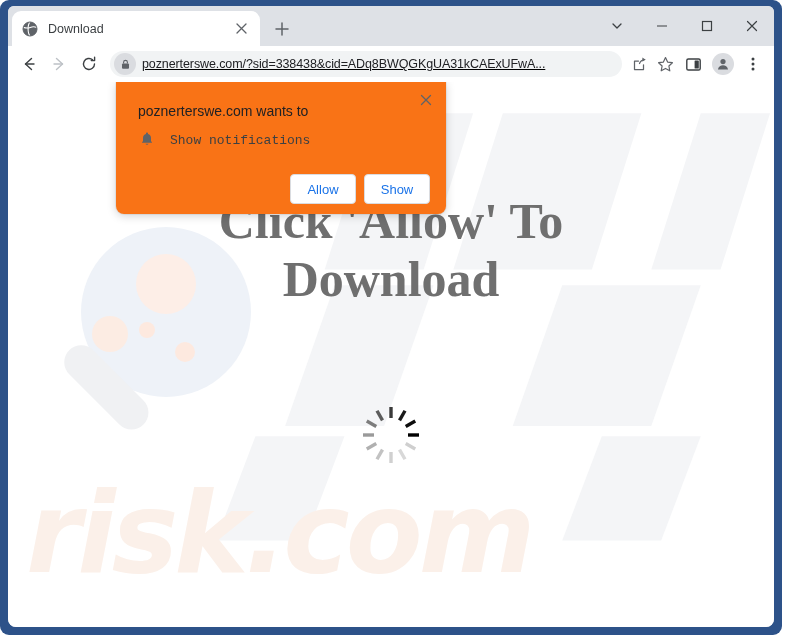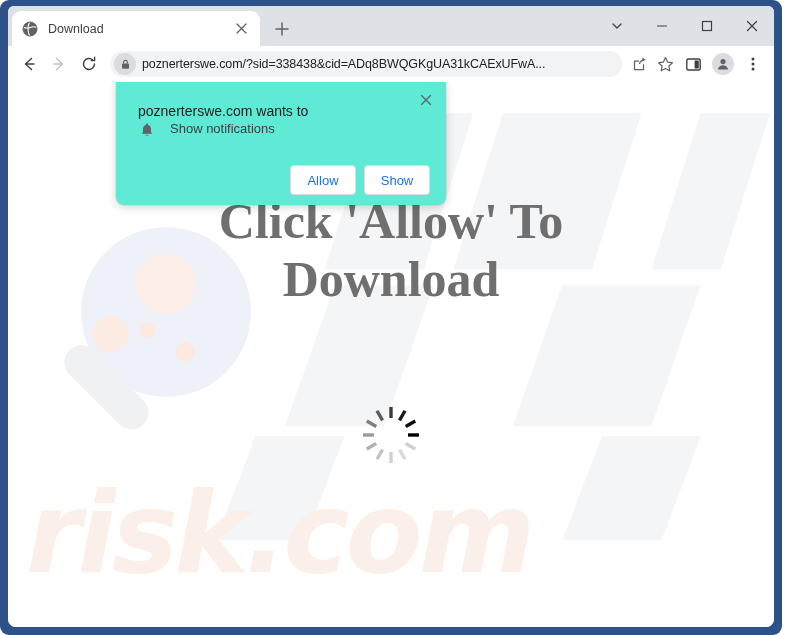--- a/index.html
+++ b/index.html
@@ -118,20 +118,21 @@
     height: 26px;
     margin: 0 4px 0 6px;
     background: #f1f3f4;
     border-radius: 13px;
     display: flex;
     align-items: center;
     padding: 0 4px 0 4px;
     box-sizing: border-box;
     position: relative;
     overflow: hidden;
+    text-decoration: underline;
   }
   .lock-pill {
     width: 22px; height: 22px;
     flex: 0 0 22px;
     border-radius: 50%;
     background: #dadce0;
     display: flex;
     align-items: center;
     justify-content: center;
     margin-right: 6px;
@@ -220,21 +221,21 @@
     transform: translateX(-50%);
     width: 62px; height: 62px;
   }
 
   
   .perm-dialog {
     position: absolute;
     left: 108px;
     top: 0px;
     width: 330px;
-    background: #5eead4;
+    background: #f97316;
     border-radius: 0 0 8px 8px;
     box-shadow: 0 2px 10px rgba(0,0,0,0.18), 0 0 0 1px rgba(0,0,0,0.05);
     padding: 16px 16px 10px 16px;
     box-sizing: border-box;
     z-index: 30;
   }
   .perm-close {
     position: absolute;
     right: 8px; top: 6px;
     width: 24px; height: 24px;
@@ -244,22 +245,23 @@
     color: #5f6368;
   }
   .perm-title {
     font-size: 14px;
     color: #202124;
     margin: 4px 0 0 6px;
     line-height: 18px;
   }
   .perm-row {
     display: flex;
-    align-items: flex-start;
-    margin: 1px 0 0 6px;
+    align-items: flex-end;
+    margin: 10px 0 0 6px;
+    font-family: Liberation Mono, monospace;
   }
   .perm-bell {
     width: 18px; height: 18px;
     flex: 0 0 18px;
     margin-right: 14px;
     display: flex;
     align-items: center;
     justify-content: center;
   }
   .perm-row-label {

